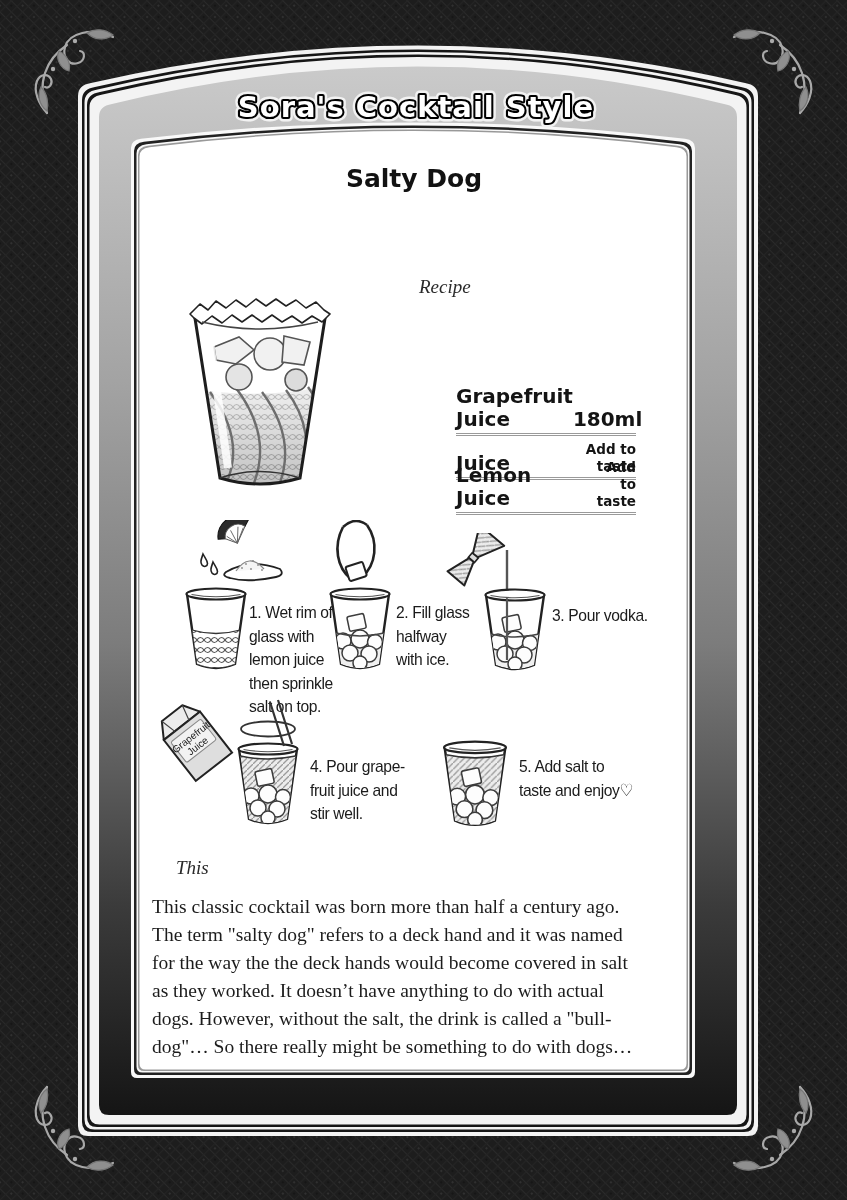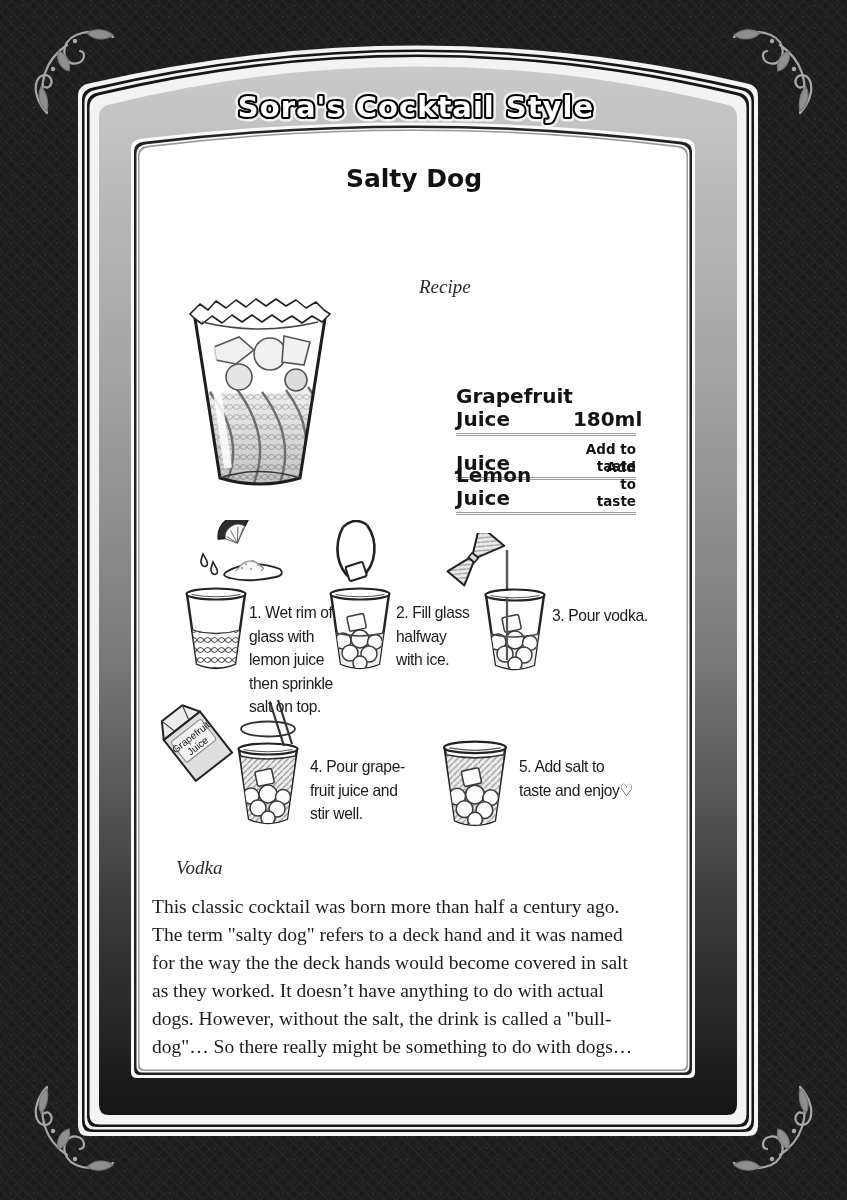--- a/index.html
+++ b/index.html
@@ -272,21 +272,21 @@
     <use href="#glass-base"></use>
     <g clip-path="url(#gclip)">
       <path d="M5.5,16 Q33,22 60.5,16 L52.5,79 Q33,87 13.5,79 Z" fill="url(#diag)"></path>
       <use href="#iceset"></use>
       <path d="M5.5,16 Q33,22 60.5,16" fill="none" stroke="#333" stroke-width="1.5"></path>
     </g>
   </svg>
   <div class="abs step-text" style="left:519px;top:755px;width:140px">5. Add salt to
 taste and enjoy♡</div>
 
-  <div class="abs sec-label" style="left:176px;top:857px">Vodka</div>
+  <div class="abs sec-label" style="left:176px;top:857px">This</div>
   <div class="abs memo-text" style="left:152px;top:893px;width:540px">This classic cocktail was born more than half a century ago.
 The term "salty dog" refers to a deck hand and it was named
 for the way the the deck hands would become covered in salt
 as they worked. It doesn’t have anything to do with actual
 dogs. However, without the salt, the drink is called a "bull-
 dog"… So there really might be something to do with dogs…</div>
 
 </div>
 
 </body></html>

